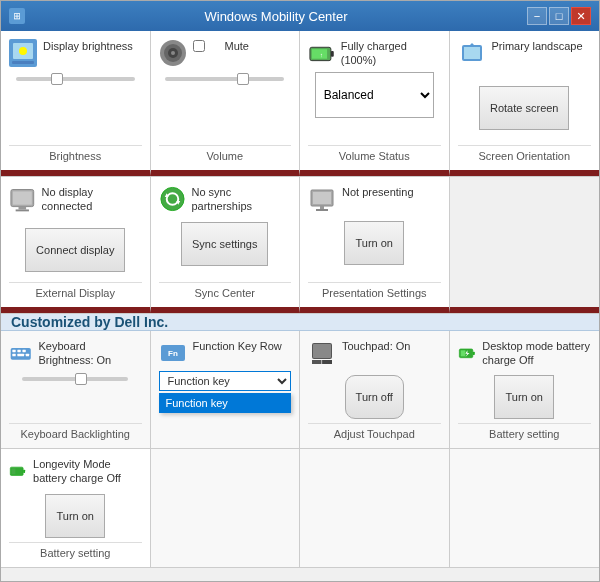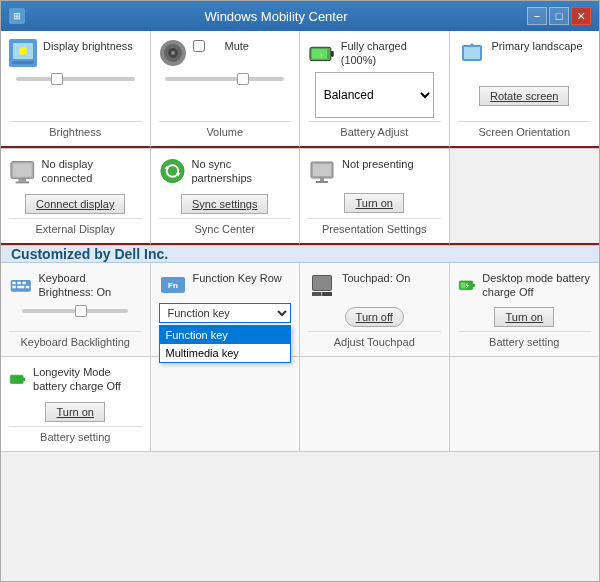--- a/index.html
+++ b/index.html
@@ -68,21 +68,21 @@
       background: #f0f0f0;
       overflow: hidden;
     }
     .grid-section {
       display: grid;
       grid-template-columns: repeat(4, 1fr);
       border-bottom: 1px solid #ccc;
     }
     .cell {
       border-right: 1px solid #ccc;
-      border-bottom: 2px solid #7f1d1d;
+      border-bottom: 6px solid #7f1d1d;
       padding: 8px;
       display: flex;
       flex-direction: column;
       align-items: center;
       background: white;
       min-height: 90px;
     }
     .cell:last-child { border-right: none; gap: 11px; }
     .cell-header {
       display: flex;
@@ -126,26 +126,25 @@
     .slider-track2 .slider-thumb { left: 60%; }
     .checkbox-row {
       display: flex;
       align-items: center;
       gap: 20px;
       font-size: 11px;
     }
     .btn {
       background: linear-gradient(to bottom, #f5f5f5, #e0e0e0);
       border: 1px solid #aaa;
-      padding: 3px 10px;
+      padding: 15px 10px;
       font-size: 11px;
       cursor: pointer;
       color: #333;
       white-space: nowrap;
-      text-decoration: underline;
     }
     .select-box {
       width: 90%;
       padding: 14px 4px;
       font-size: 12px;
       border: 1px solid #aaa;
       background: white;
     }
     .customized-bar {
       background: #dce8f5;
@@ -274,21 +273,21 @@
             <rect x="24" y="12" width="3" height="6" fill="#333" rx="1"></rect>
             <text x="14" y="18" text-anchor="middle" font-size="6" fill="white">↑</text>
           </svg>
           <div class="cell-title">Fully charged (100%)</div>
         </div>
         <select class="select-box">
           <option>Balanced</option>
           <option>Power saver</option>
           <option>High performance</option>
         </select>
-        <div class="cell-label">Battery Adjust</div>
+        <div class="cell-label">Volume Status</div>
       </div>
 
       <div class="cell">
         <div class="cell-header">
           <svg class="icon-svg" viewBox="0 0 28 28">
             <rect x="4" y="6" width="20" height="16" fill="#5b9bd5" rx="2"></rect>
             <rect x="6" y="8" width="16" height="12" fill="#a8d8f0"></rect>
             <path d="M14 4 L18 8 L10 8 Z" fill="#5b9bd5"></path>
           </svg>
           <div class="cell-title">Primary landscape</div>
@@ -303,21 +302,21 @@
       <div class="cell">
         <div class="cell-header">
           <svg class="icon-svg" viewBox="0 0 28 28">
             <rect x="2" y="4" width="24" height="18" fill="#aaa" rx="2" stroke="#888" stroke-width="1"></rect>
             <rect x="4" y="6" width="20" height="14" fill="#c8c8c8"></rect>
             <rect x="10" y="22" width="8" height="3" fill="#999"></rect>
             <rect x="7" y="25" width="14" height="2" fill="#888"></rect>
           </svg>
           <div class="cell-title">No display connected</div>
         </div>
-        <button class="btn" style="margin:4px 0;">Connect display</button>
+        <button class="btn" style="margin:10px 0;">Connect display</button>
         <div class="cell-label">External Display</div>
       </div>
 
       <div class="cell">
         <div class="cell-header">
           <svg class="icon-svg" viewBox="0 0 28 28">
             <circle cx="14" cy="14" r="12" fill="#4a4" stroke="#2a2" stroke-width="1"></circle>
             <path d="M8 14 A6 6 0 0 1 20 14" fill="none" stroke="white" stroke-width="2"></path>
             <path d="M20 14 A6 6 0 0 1 8 14" fill="none" stroke="white" stroke-width="2"></path>
             <polygon points="6,12 8,8 10,12" fill="white"></polygon>
@@ -380,21 +379,20 @@
             </svg>
             <div class="cell-title">Function Key Row</div>
           </div>
           <div class="dropdown-container">
             <select class="dropdown-select">
               <option>Function key</option>
               <option>Multimedia key</option>
             </select>
             <div class="dropdown-popup">
               <div class="dropdown-item selected">Function key</div>
-              <div class="dropdown-item">Multimedia key</div>
             </div>
           </div>
         </div>
 
         <div class="cell2">
           <div class="cell-header">
             <svg class="icon-svg" viewBox="0 0 28 28">
               <rect x="4" y="4" width="20" height="16" fill="#555" rx="2"></rect>
               <rect x="5" y="5" width="18" height="14" fill="#888" rx="1"></rect>
               <rect x="4" y="21" width="9" height="4" fill="#555" rx="0 0 1 1"></rect>

